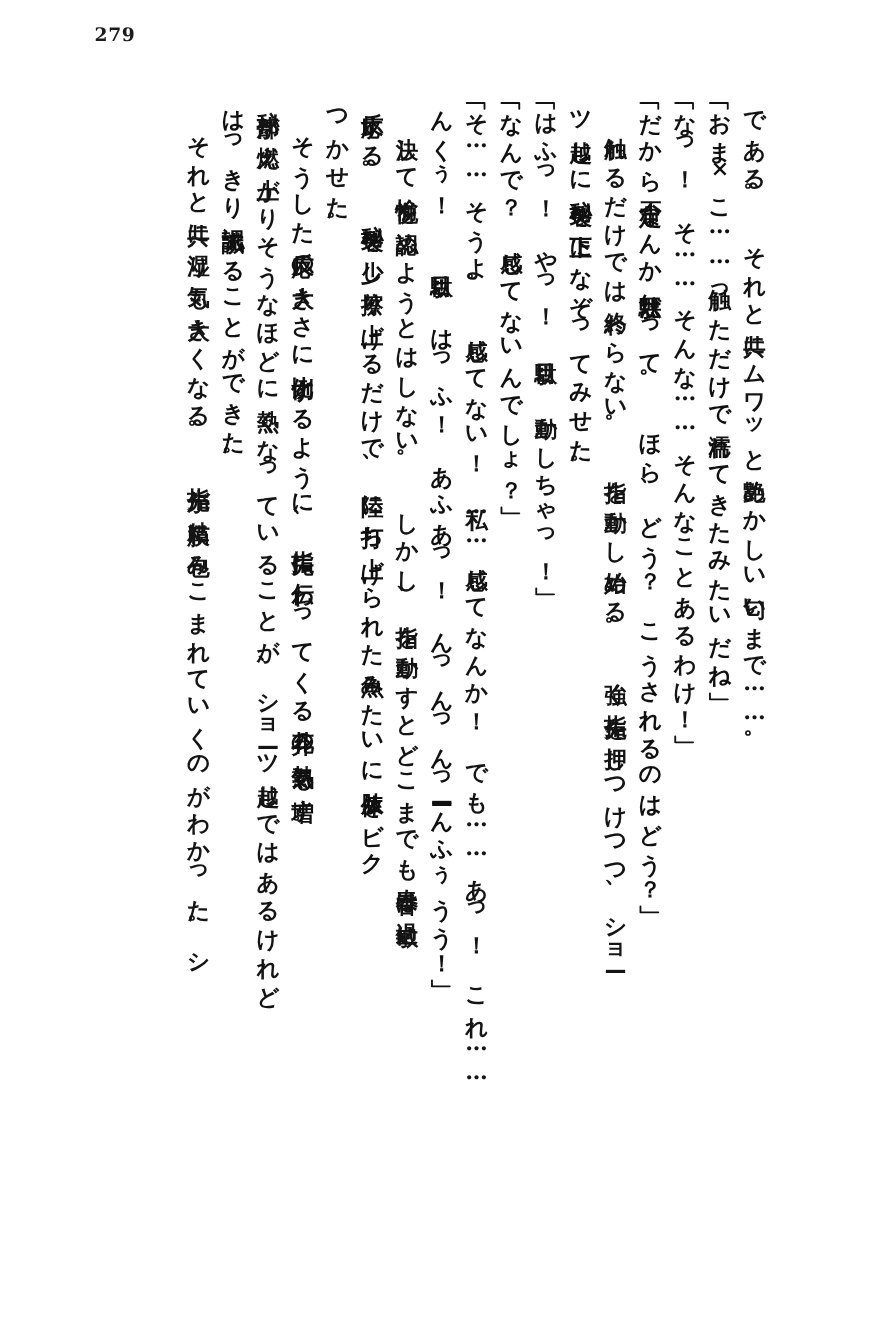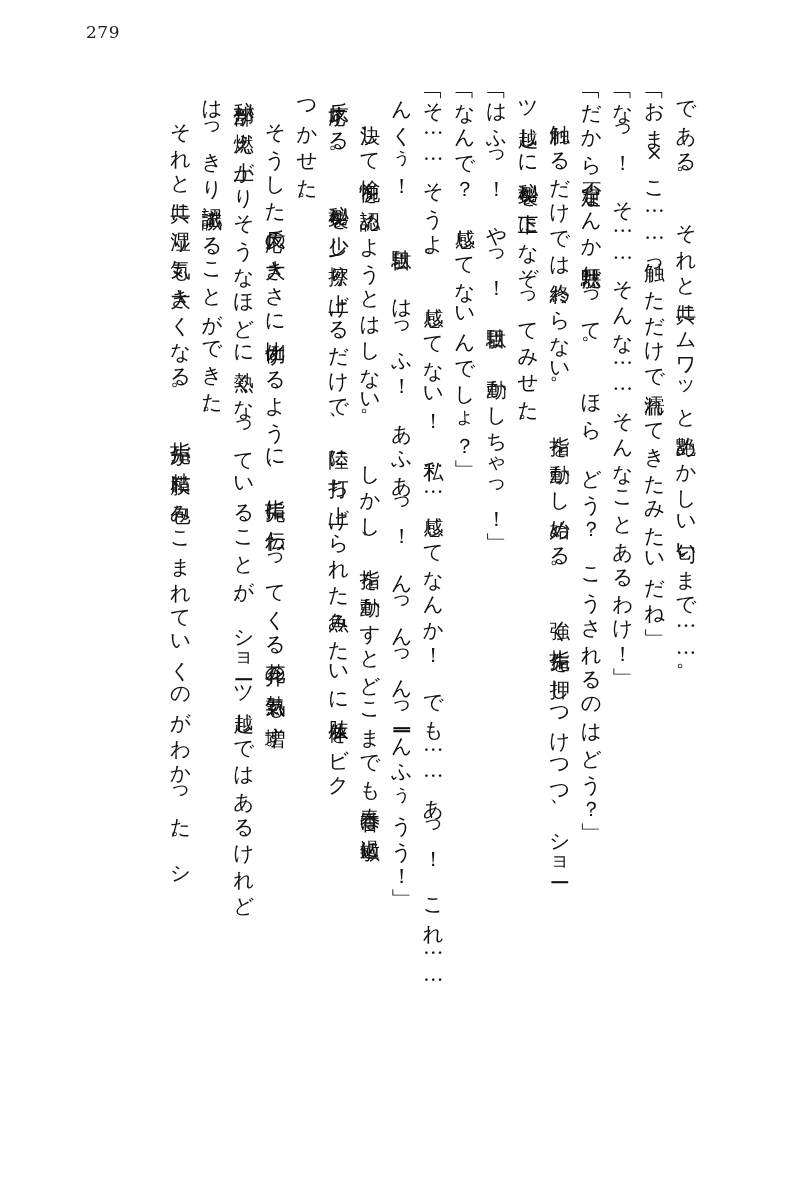--- a/index.html
+++ b/index.html
@@ -14,20 +14,21 @@
     font-family: "DejaVu Serif", "Liberation Serif", serif;
     color: #121212;
   }
 
   #page {
     position: relative;
     width: 792px;
     height: 980px;
     box-sizing: border-box;
     background: #ffffff;
+    font-weight: bold;
   }
 
   
   #page-number {
     position: absolute;
     top: 22px;
     left: 86px;
     font-family: "DejaVu Serif", "Liberation Serif", serif;
     font-size: 17px;
     letter-spacing: 0.5px;

